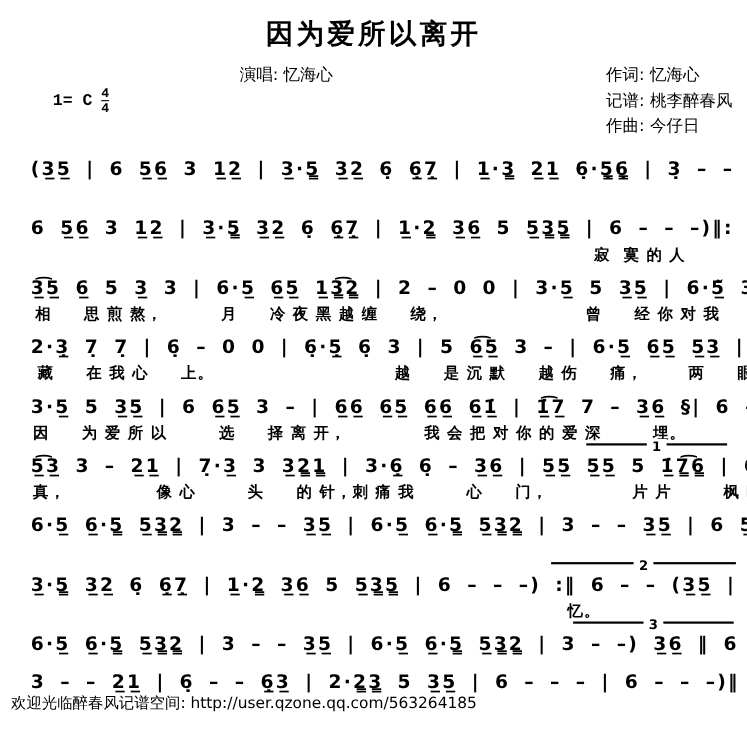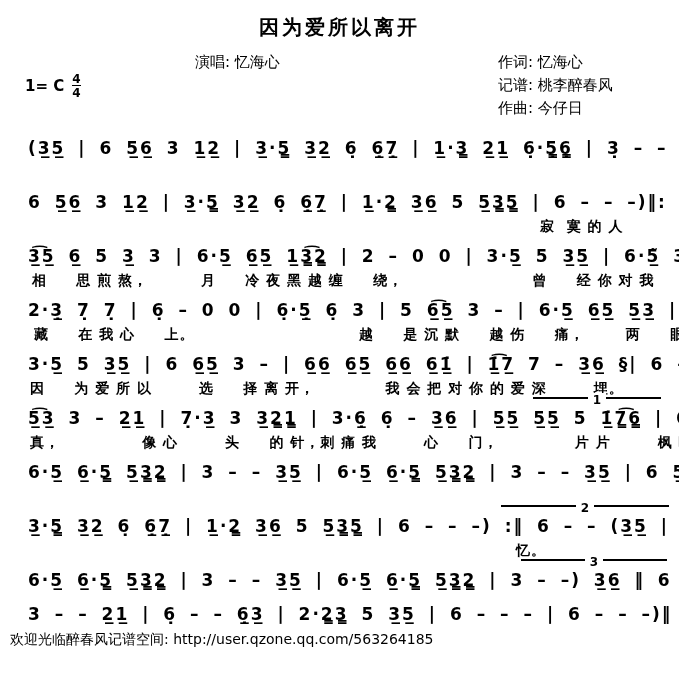--- a/index.html
+++ b/index.html
@@ -1,30 +1,30 @@
 <!DOCTYPE html>
 <html><head>
 <meta charset="utf-8">
 <style>
   * { margin:0; padding:0; box-sizing:border-box; }
   html,body { width:679px; height:673px; background:#fdfdfd; color:#000;
               font-family:"DejaVu Sans", sans-serif; overflow:hidden; }
   .page { width:679px; height:673px; padding-top:14px; position:relative; background:#fff; }
 
-  .title { text-align:center; font-size:20px; font-weight:bold; letter-spacing:3px;
+  .title { text-align:center; font-size:25px; font-weight:bold; letter-spacing:3px;
            font-family:"DejaVu Serif","Liberation Serif",serif; }
 
   .header { display:flex; margin-top:10px; font-size:15px; }
-  .keyblock { margin-left:25px; width:170px; display:flex; align-items:center; gap:8px;
-              font-weight:bold; font-size:15px; }
+  .keyblock { margin-left:48px; width:170px; display:flex; align-items:center; gap:8px;
+              font-weight:bold; font-size:15px;font-family:Liberation Mono, monospace; }
   .frac { display:inline-flex; flex-direction:column; align-items:center; font-size:12px;
           font-weight:bold; line-height:1; }
   .frac .den { border-top:1.5px solid #000; padding-top:1px; }
   .performer { width:220px; text-align:left; padding-top:2px; }
-  .credits { margin-left:83px; line-height:23px; }
+  .credits { margin-left:113px; line-height:23px; }
   .credits div { white-space:pre; }
 
   .score { margin-top:14px; }
   .system { position:relative; padding-left:28px; margin-bottom:6px; }
   .notes { font-size:17px; font-weight:bold; white-space:pre; line-height:28px;
            letter-spacing:2px; word-spacing:5px; font-family:"DejaVu Sans",sans-serif; }
   .lyrics { font-size:14px; white-space:pre; line-height:20px; min-height:20px;
             letter-spacing:1px;font-weight:bold; }
 
   .system-2 .lyrics { padding-left:512px; }

